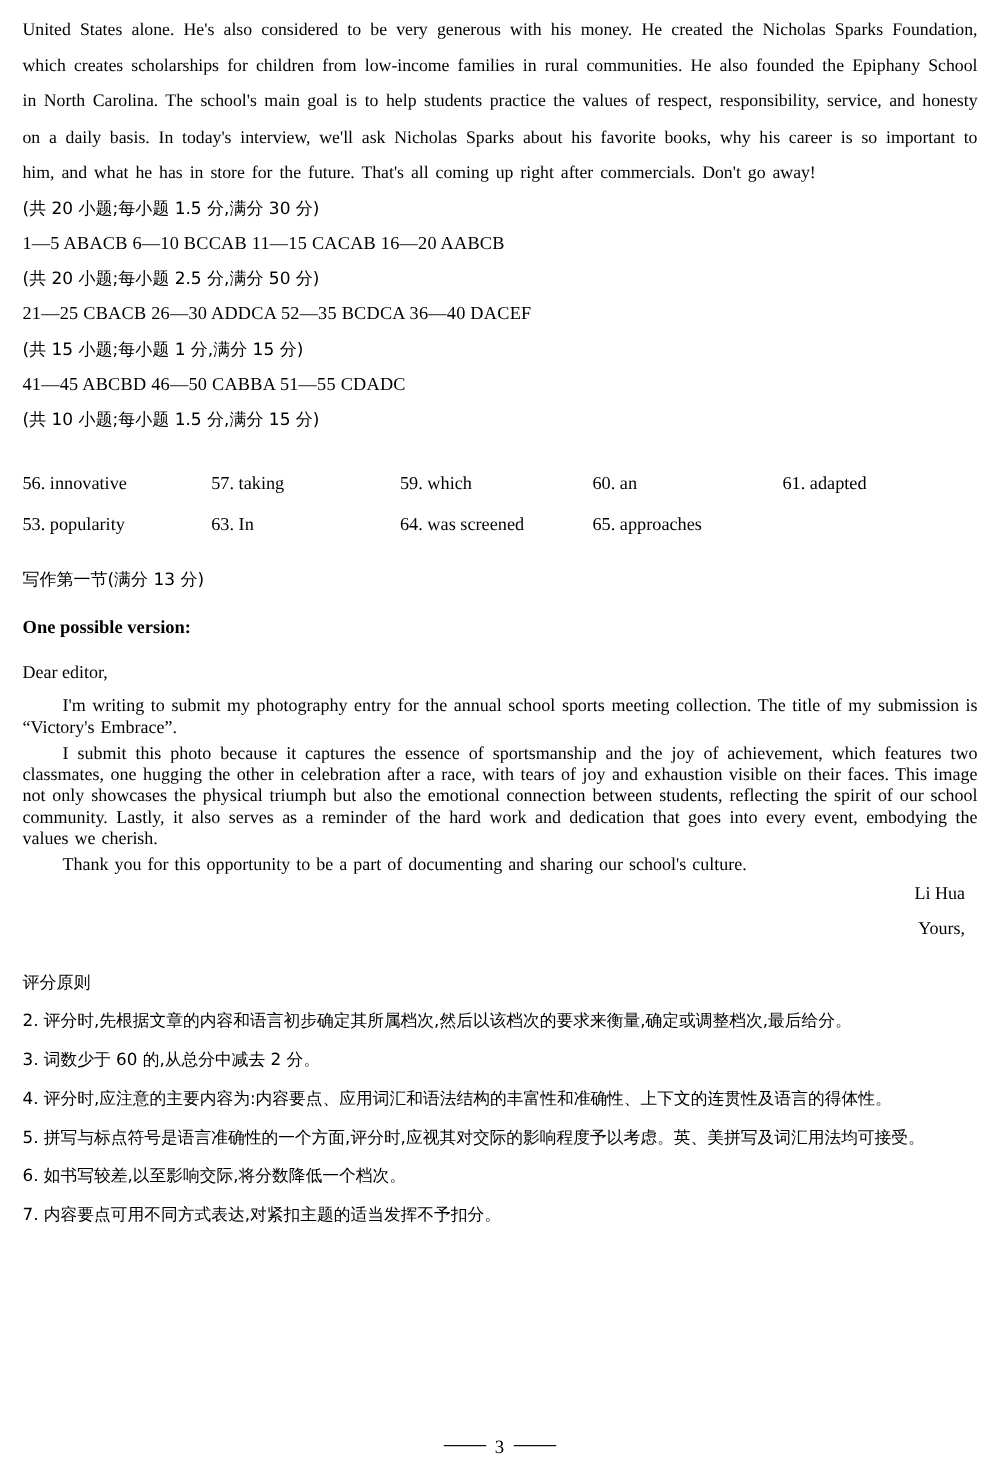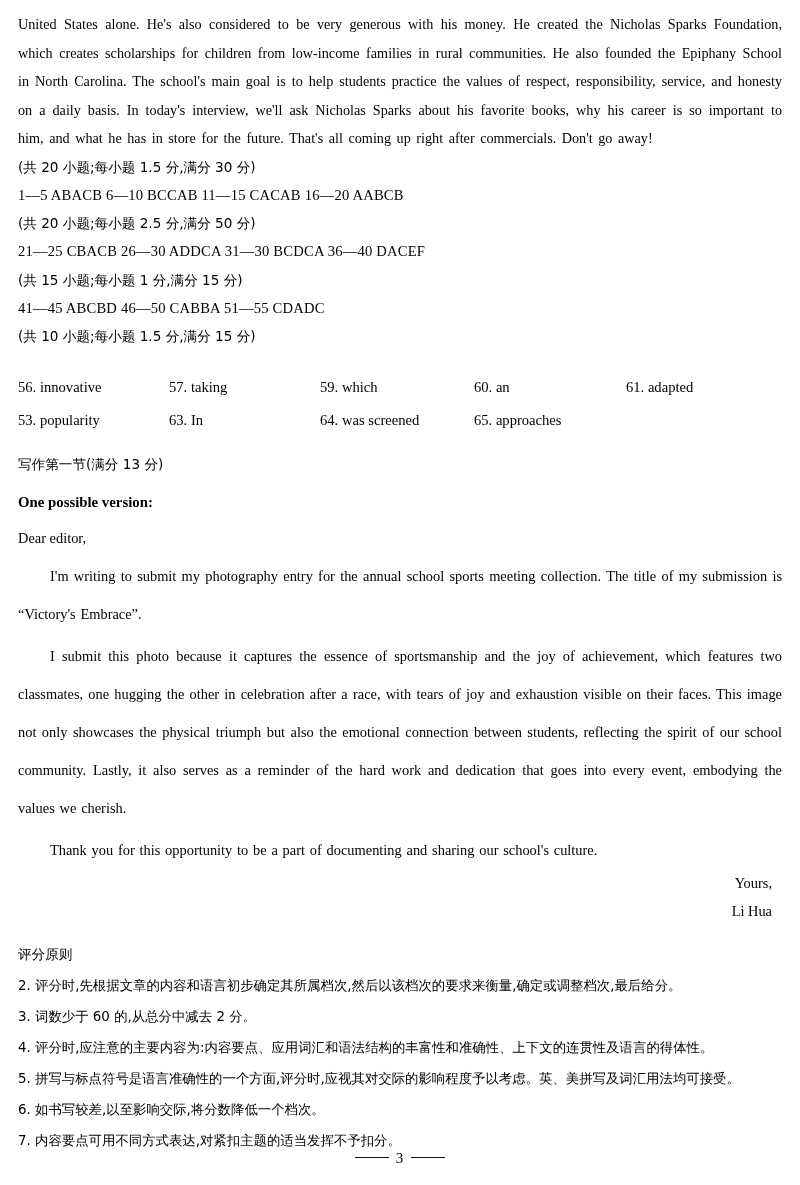--- a/index.html
+++ b/index.html
@@ -79,21 +79,21 @@
   }
   .letter-line {
     font-family: "Liberation Serif", serif;
     font-size: 14.4px;
     line-height: 30px;
     margin-top: 6px;
   }
   .letter-para {
     font-family: "Liberation Serif", serif;
     font-size: 14.4px;
-    line-height: 38px;
+    line-height: 17px;
     text-align: justify;
     text-indent: 32px;
     margin-top: 4px;
     word-spacing: 1.2px;
   }
   .sign {
     font-family: "Liberation Serif", serif;
     font-size: 14.4px;
     line-height: 28px;
     text-align: right;
@@ -139,21 +139,21 @@
 
 <div class="page">
   <div class="content">
 
     <p class="para-en first">United States alone. He's also considered to be very generous with his money. He created the Nicholas Sparks Foundation, which creates scholarships for children from low-income families in rural communities. He also founded the Epiphany School in North Carolina. The school's main goal is to help students practice the values of respect, responsibility, service, and honesty on a daily basis. In today's interview, we'll ask Nicholas Sparks about his favorite books, why his career is so important to him, and what he has in store for the future. That's all coming up right after commercials. Don't go away!</p>
 
     <p class="head-cn">(共 20 小题;每小题 1.5 分,满分 30 分)</p>
     <p class="ans-line">1—5 ABACB   6—10 BCCAB   11—15 CACAB   16—20 AABCB</p>
 
     <p class="head-cn">(共 20 小题;每小题 2.5 分,满分 50 分)</p>
-    <p class="ans-line">21—25 CBACB   26—30 ADDCA   31—30 BCDCA   36—40 DACEF</p>
+    <p class="ans-line">21—25 CBACB   26—30 ADDCA   52—35 BCDCA   36—40 DACEF</p>
 
     <p class="head-cn">(共 15 小题;每小题 1 分,满分 15 分)</p>
     <p class="ans-line">41—45 ABCBD   46—50 CABBA   51—55 CDADC</p>
 
     <p class="head-cn">(共 10 小题;每小题 1.5 分,满分 15 分)</p>
 
     <div class="fill-grid">
       <span>56. innovative</span>
       <span>57. taking</span>
       <span>59. which</span>
@@ -166,22 +166,22 @@
     </div>
 
     <p class="writing-head">写作第一节(满分 13 分)</p>
     <p class="version-head">One possible version:</p>
     <p class="letter-line">Dear editor,</p>
 
     <p class="letter-para">I'm writing to submit my photography entry for the annual school sports meeting collection. The title of my submission is “Victory's Embrace”.</p>
     <p class="letter-para">I submit this photo because it captures the essence of sportsmanship and the joy of achievement, which features two classmates, one hugging the other in celebration after a race, with tears of joy and exhaustion visible on their faces. This image not only showcases the physical triumph but also the emotional connection between students, reflecting the spirit of our school community. Lastly, it also serves as a reminder of the hard work and dedication that goes into every event, embodying the values we cherish.</p>
     <p class="letter-para">Thank you for this opportunity to be a part of documenting and sharing our school's culture.</p>
 
+    <p class="sign">Li Hua</p>
     <p class="sign">Yours,</p>
-    <p class="sign">Li Hua</p>
 
     <p class="rules-head">评分原则</p>
     <p class="rule">2. 评分时,先根据文章的内容和语言初步确定其所属档次,然后以该档次的要求来衡量,确定或调整档次,最后给分。</p>
     <p class="rule">3. 词数少于 60 的,从总分中减去 2 分。</p>
     <p class="rule">4. 评分时,应注意的主要内容为:内容要点、应用词汇和语法结构的丰富性和准确性、上下文的连贯性及语言的得体性。</p>
     <p class="rule">5. 拼写与标点符号是语言准确性的一个方面,评分时,应视其对交际的影响程度予以考虑。英、美拼写及词汇用法均可接受。</p>
     <p class="rule">6. 如书写较差,以至影响交际,将分数降低一个档次。</p>
     <p class="rule">7. 内容要点可用不同方式表达,对紧扣主题的适当发挥不予扣分。</p>
 
   </div>

